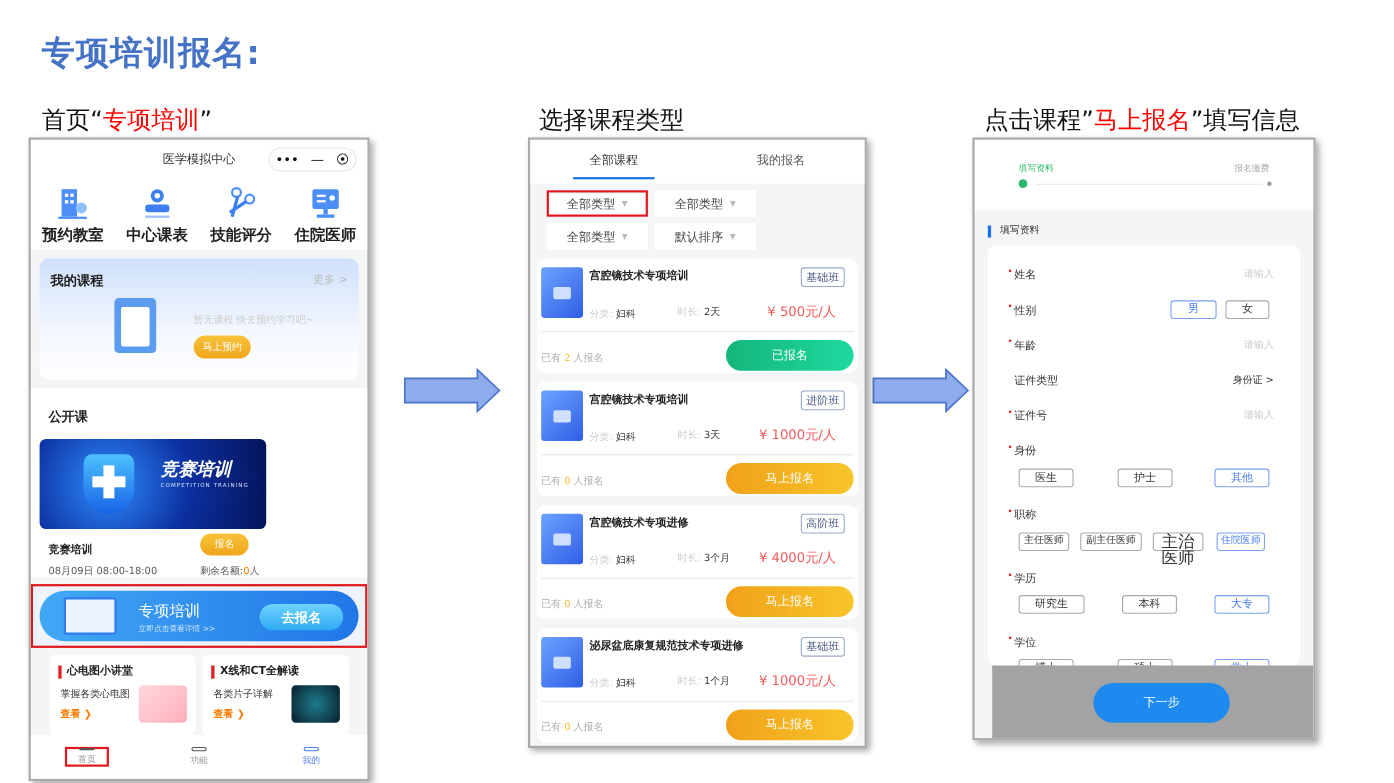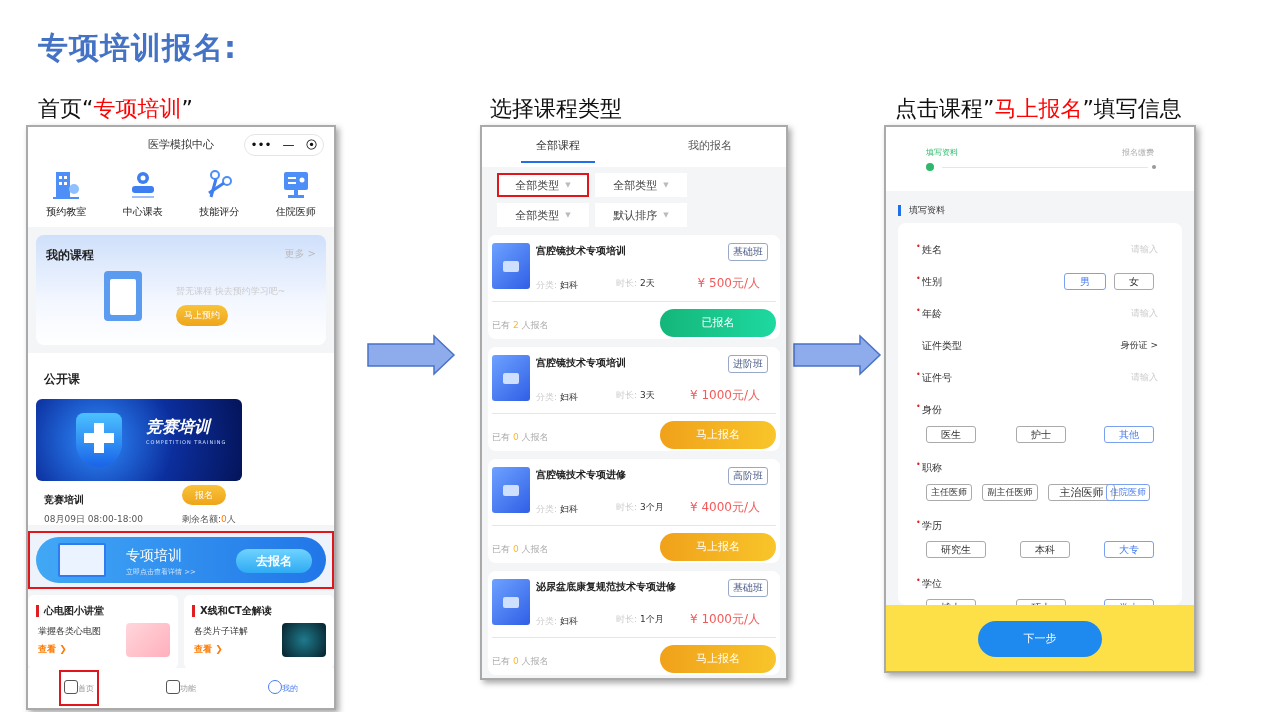--- a/index.html
+++ b/index.html
@@ -10,21 +10,21 @@
 .phone{position:absolute;background:#fff;border:2px solid #aaa;box-shadow:3px 3px 6px rgba(0,0,0,.35);overflow:hidden}
 .arrow{position:absolute}
 
 #p1{left:26px;top:125px;width:310px;height:585px;background:#f4f5f7}
 .p1-top{background:#fff;height:100px;position:relative}
 .p1-title{position:absolute;top:10px;left:0;width:100%;text-align:center;font-size:11px;color:#333}
 .capsule{position:absolute;right:10px;top:7px;width:80px;height:22px;border:1px solid #e5e5e5;border-radius:11px;display:flex;align-items:center;justify-content:space-around;font-size:12px;color:#111}
 .quick{position:absolute;top:42px;left:0;width:100%;display:flex;justify-content:space-around}
 .qi{display:flex;flex-direction:column;align-items:center;width:70px}
 .qi .ic{width:32px;height:32px;margin-bottom:4px}
-.qi span{font-size:10px;font-weight:normal;color:#222}
+.qi span{font-size:14px;font-weight:bold;color:#222}
 .mycourse{margin:8px 8px 0;height:110px;border-radius:8px;background:linear-gradient(180deg,#cfe0fb 0%,#f3f7ff 60%,#fff 100%);position:relative}
 .mycourse .h{position:absolute;left:10px;top:12px;font-size:12px;font-weight:bold}
 .mycourse .more{position:absolute;right:10px;top:12px;font-size:10px;color:#bbb}
 .mycourse .empty{position:absolute;left:140px;top:50px;font-size:9px;color:#ccc}
 .mycourse .yue{position:absolute;left:140px;top:70px;background:linear-gradient(#f8c33a,#efa51a);color:#fff;border-radius:11px;font-size:9px;padding:4px 8px}
 .clip{position:absolute;left:68px;top:36px;width:38px;height:50px;background:#5b9bf0;border-radius:4px}
 .clip::after{content:"";position:absolute;left:6px;top:8px;width:26px;height:36px;background:#fff;border-radius:2px}
 .public{background:#fff;margin-top:8px;height:172px;position:relative}
 .public .h{position:absolute;left:16px;top:18px;font-size:12px;font-weight:bold}
 .banner-img{position:absolute;left:8px;top:46px;width:206px;height:82px;border-radius:6px;background:radial-gradient(circle at 30% 50%,#2f8cff 0%,#0c2f9e 50%,#04145a 100%)}
@@ -37,28 +37,28 @@
 .public .time{position:absolute;left:16px;top:160px;font-size:9px;color:#555}
 .public .bm{position:absolute;left:154px;top:132px;width:44px;height:20px;border-radius:10px;background:linear-gradient(#f8c33a,#efa51a);color:#fff;font-size:9px;text-align:center;line-height:20px}
 .public .left{position:absolute;left:154px;top:160px;font-size:9px;color:#555}
 .public .left b{color:#ff7a00;font-weight:normal}
 .special{margin:6px 0 0;height:58px;border:2px solid #e0161c;background:#eef3fb;position:relative}
 .special .pill{position:absolute;left:6px;top:4px;right:6px;height:46px;border-radius:23px;background:linear-gradient(90deg,#41a8f5,#2176e8)}
 .special .t{position:absolute;left:90px;top:10px;color:#fff;font-size:14px}
 .special .s{position:absolute;left:90px;top:30px;color:#cde4ff;font-size:7px}
 .special .go{position:absolute;right:14px;top:12px;width:76px;height:24px;border-radius:12px;background:linear-gradient(#6fd3ff,#2eaaf3);color:#fff;font-size:12px;text-align:center;line-height:24px;font-weight:bold}
 .special .fig{position:absolute;left:22px;top:6px;width:48px;height:34px;background:#eaf3ff;border:2px solid #2e7cf0;border-radius:2px}
-.cards{display:flex;gap:6px;padding:6px 0 0;height:80px}
+.cards{display:flex;gap:6px;padding:6px 17px 0;height:80px}
 .card{flex:1;background:#fff;border-radius:6px;position:relative}
 .card .h{position:absolute;left:8px;top:10px;font-size:10px;font-weight:bold;border-left:3px solid #e02020;padding-left:5px;line-height:12px}
 .card .d{position:absolute;left:10px;top:30px;font-size:9px;color:#333}
 .card .v{position:absolute;left:10px;top:48px;font-size:9px;color:#ff7a00;font-weight:bold}
 .card .pic{position:absolute;right:8px;top:28px;width:44px;height:34px;border-radius:4px}
 .tabbar{position:absolute;bottom:0;left:0;right:0;height:40px;background:#fff;display:flex;justify-content:space-around;align-items:center}
-.tb{display:flex;flex-direction:row;align-items:center;font-size:8px;color:#999;width:40px;height:36px;justify-content:center}
+.tb{display:flex;flex-direction:column;align-items:center;font-size:8px;color:#999;width:40px;height:18px;justify-content:center}
 .tb .ic{width:14px;height:14px;border:1.5px solid #555;border-radius:3px;margin-bottom:3px}
 .tb.active-home{border:2px solid #e0161c}
 .tb.mine{color:#4a7cf0}
 .tb.mine .ic{border-color:#4a7cf0;border-radius:7px}
 
 #p2{left:480px;top:125px;width:308px;height:555px;background:#f4f5f7}
 .tabs2{background:#fff;height:40px;display:flex;position:relative}
 .tab2{flex:1;text-align:center;font-size:11px;line-height:38px;color:#555}
 .tab2.on{color:#333}
 .tab2.on::after{content:"";display:block;width:74px;height:2px;background:#1e6fe8;margin:-4px auto 0}
@@ -89,21 +89,21 @@
 .steps .dot1{position:absolute;left:40px;top:36px;width:8px;height:8px;border-radius:50%;background:#2eb86b}
 .steps .line{position:absolute;left:56px;right:46px;top:40px;border-top:1px solid #e6e6e6}
 .steps .dot2{position:absolute;right:38px;top:38px;width:4px;height:4px;border-radius:50%;background:#999}
 .sec-title{position:absolute;left:12px;top:78px;font-size:9px;color:#333;border-left:3px solid #1e6fe8;padding-left:8px;line-height:11px}
 .form{position:absolute;left:12px;right:12px;top:96px;bottom:66px;background:#fff;border-radius:8px;overflow:hidden}
 .frow{position:absolute;left:24px;right:24px;font-size:10px;color:#333}
 .frow .req{color:#e02020;font-size:8px;position:absolute;left:-6px;top:-1px}
 .frow .ph{position:absolute;right:0;top:0;color:#ccc;font-size:9px}
 .chip{position:absolute;border:1px solid #aaa;border-radius:3px;font-size:10px;color:#333;text-align:center;height:17px;line-height:15px}
 .chip.sel{border-color:#7aa0f0;color:#4a7cf0}
-.footer3{position:absolute;left:0;right:0;bottom:0;height:66px;background:#fde047}
+.footer3{position:absolute;left:16px;right:0;bottom:0;height:66px;background:#a3a3a3}
 .next{position:absolute;left:92px;top:16px;width:124px;height:36px;border-radius:18px;background:#1e8af0;color:#fff;font-size:11px;text-align:center;line-height:36px}
 </style>
 </head>
 <body>
 
 <div class="main-title">专项培训报名:</div>
 
 <div class="cap" style="left:38px"><span>首页“</span><span class="red">专项培训</span><span>”</span></div>
 <div class="cap" style="left:490px">选择课程类型</div>
 <div class="cap" style="left:895px"><span>点击课程”</span><span class="red">马上报名</span><span>”填写信息</span></div>
@@ -326,21 +326,21 @@
     <div class="frow" style="top:148px"><span class="req">•</span><span>证件号</span><span class="ph">请输入</span></div>
 
     <div class="frow" style="top:180px"><span class="req">•</span><span>身份</span></div>
     <div class="chip" style="left:28px;top:203px;width:50px">医生</div>
     <div class="chip" style="left:118px;top:203px;width:50px">护士</div>
     <div class="chip sel" style="left:206px;top:203px;width:50px">其他</div>
 
     <div class="frow" style="top:238px"><span class="req">•</span><span>职称</span></div>
     <div class="chip" style="left:28px;top:261px;width:46px;font-size:9px">主任医师</div>
     <div class="chip" style="left:84px;top:261px;width:56px;font-size:9px">副主任医师</div>
-    <div class="chip" style="left:150px;top:261px;width:67px;font-size:11px">主治医师</div>
+    <div class="chip" style="left:150px;top:261px;width:46px;font-size:15px">主治医师</div>
     <div class="chip sel" style="left:208px;top:261px;width:44px;font-size:9px">住院医师</div>
 
     <div class="frow" style="top:296px"><span class="req">•</span><span>学历</span></div>
     <div class="chip" style="left:28px;top:318px;width:60px">研究生</div>
     <div class="chip" style="left:122px;top:318px;width:50px">本科</div>
     <div class="chip sel" style="left:206px;top:318px;width:50px">大专</div>
 
     <div class="frow" style="top:354px"><span class="req">•</span><span>学位</span></div>
     <div class="chip" style="left:28px;top:376px;width:50px">博士</div>
     <div class="chip" style="left:118px;top:376px;width:50px">硕士</div>

